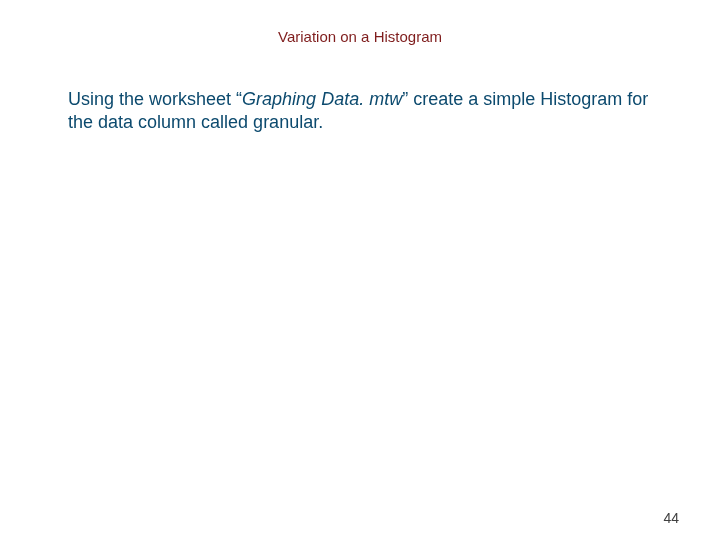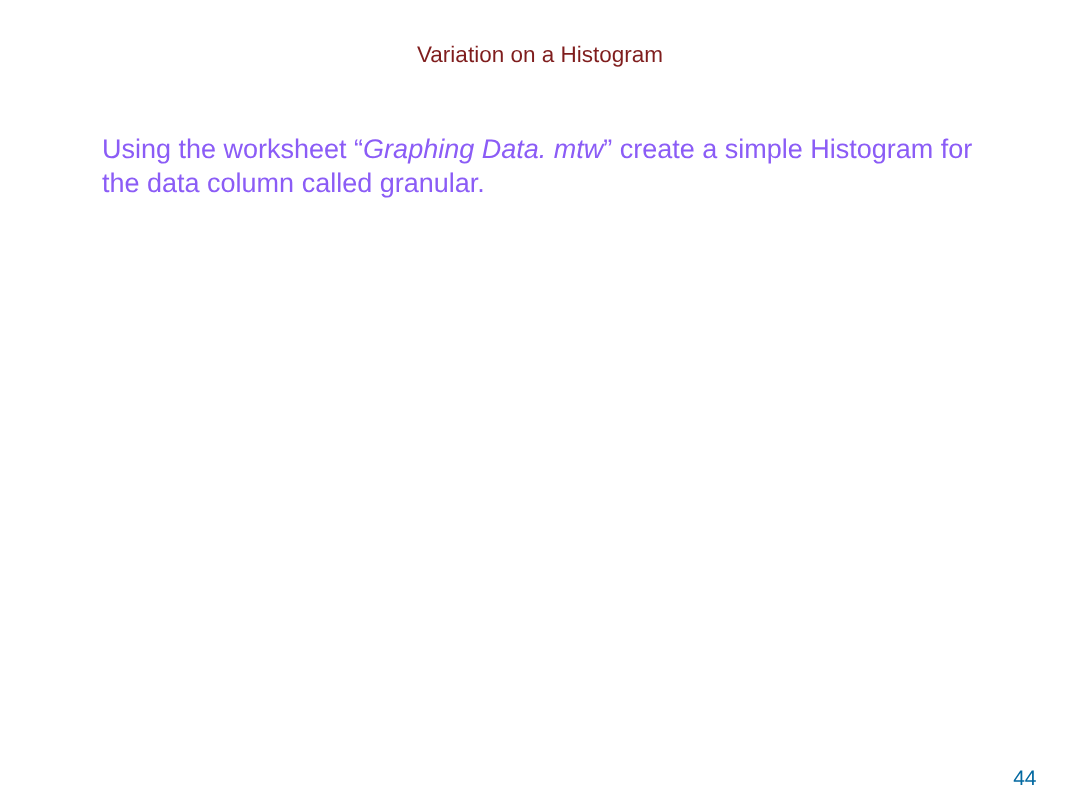--- a/index.html
+++ b/index.html
@@ -21,32 +21,32 @@
       color: #7f1d1d;
       padding-top: 28px;
       font-weight: normal;
     }
     .body-text {
       position: absolute;
       top: 88px;
       left: 68px;
       right: 60px;
       font-size: 18px;
-      color: #8b5cf6;
+      color: #0c4a6e;
       line-height: 1.3;
     }
     .body-text .italic {
       font-style: italic;
     }
     .page-number {
       position: absolute;
       bottom: 14px;
-      right: 29px;
+      right: 41px;
       font-size: 14px;
-      color: #0369a1;
+      color: #404040;
     }
   </style>
 </head>
 <body>
 
 <div class="slide-title">Variation on a Histogram</div>
 
 <div class="body-text">
   <span>Using the worksheet “</span><span class="italic">Graphing Data. mtw</span><span>” create a simple Histogram for the data column called granular.</span>
 </div>

